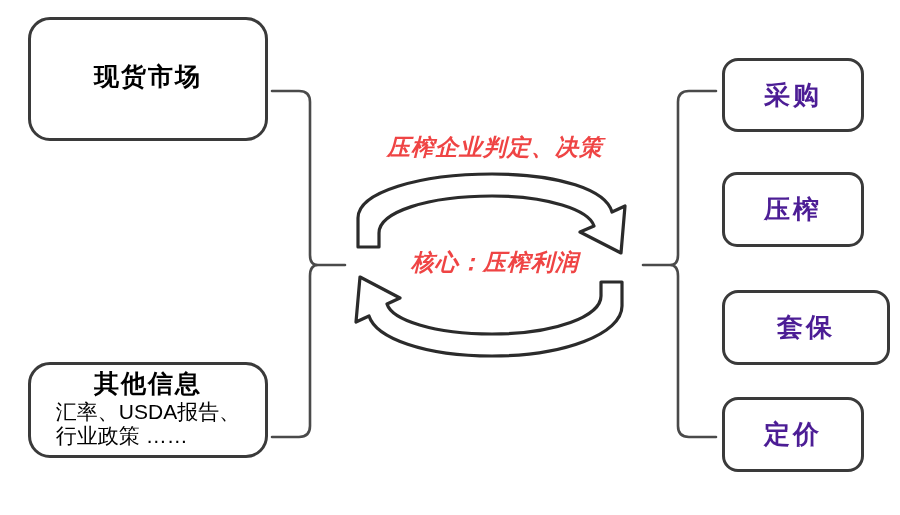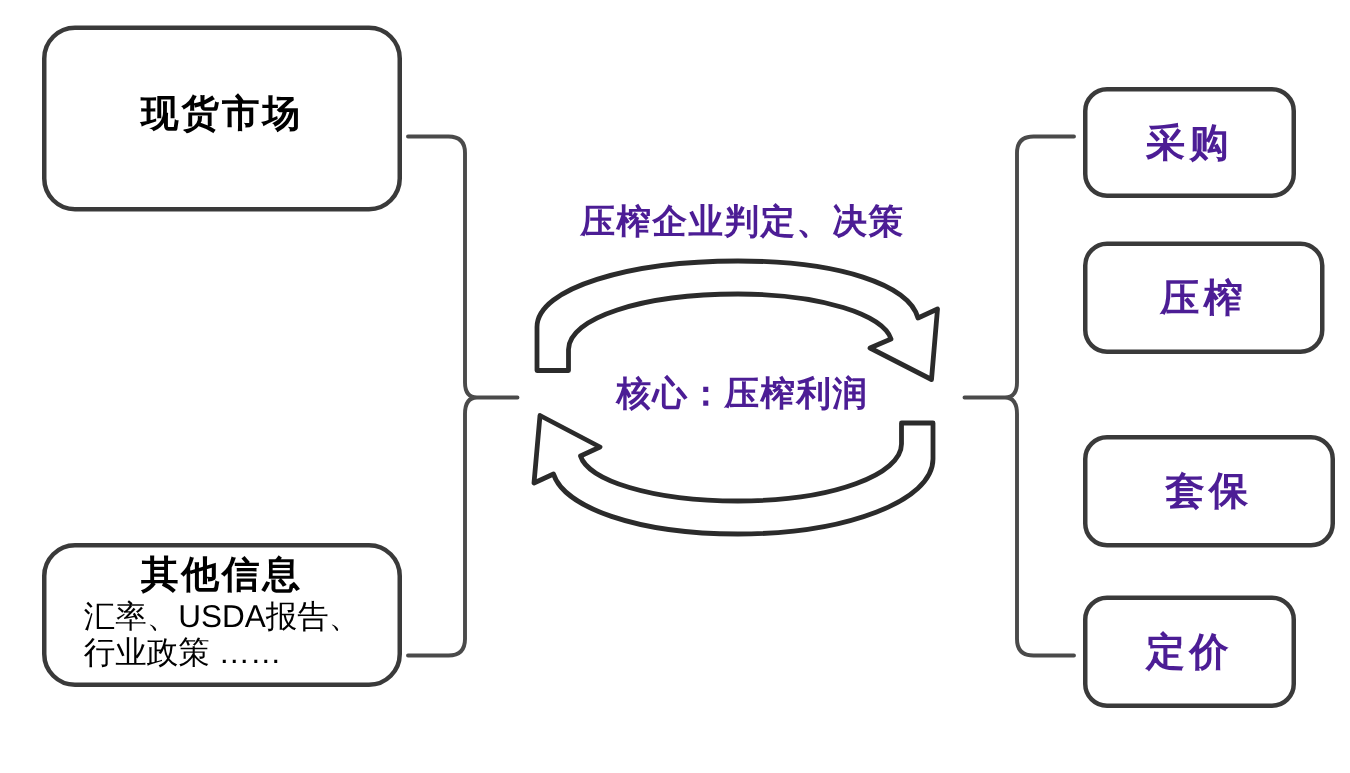--- a/index.html
+++ b/index.html
@@ -64,22 +64,23 @@
     letter-spacing: 3px;
     color: #4c1d95;
     white-space: nowrap;
   }
 
   
   .center-label {
     position: absolute;
     text-align: center;
     font-weight: bold;
-    color: #4c1d95;
-    white-space: nowrap;
+    color: #ef4444;
+    white-space: nowrap;
+    font-style: italic;
   }
   #label-top {
     left: 330px;
     top: 132px;
     width: 330px;
     font-size: 23px;
     letter-spacing: 1px;
   }
   #label-bottom {
     left: 325px;
@@ -137,21 +138,21 @@
     <div class="box-lines">
       <span class="ln">汇率、USDA报告、</span>
       <span class="ln">行业政策 ……</span>
     </div>
   </div>
 
   <div class="box right" style="left:722px; top:58px; width:142px; height:74px;">
     <div class="box-label">采购</div>
   </div>
 
-  <div class="box right" style="left:722px; top:161px; width:161px; height:75px;">
+  <div class="box right" style="left:722px; top:172px; width:142px; height:75px;border-radius:15px;">
     <div class="box-label">压榨</div>
   </div>
 
   <div class="box right" style="left:722px; top:290px; width:168px; height:75px;">
     <div class="box-label">套保</div>
   </div>
 
   <div class="box right" style="left:722px; top:397px; width:142px; height:75px;">
     <div class="box-label">定价</div>
   </div>

